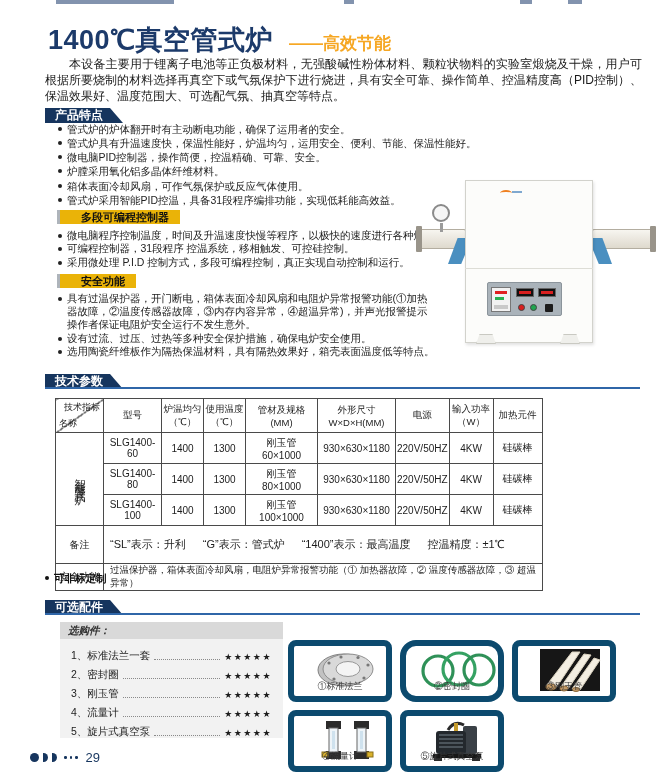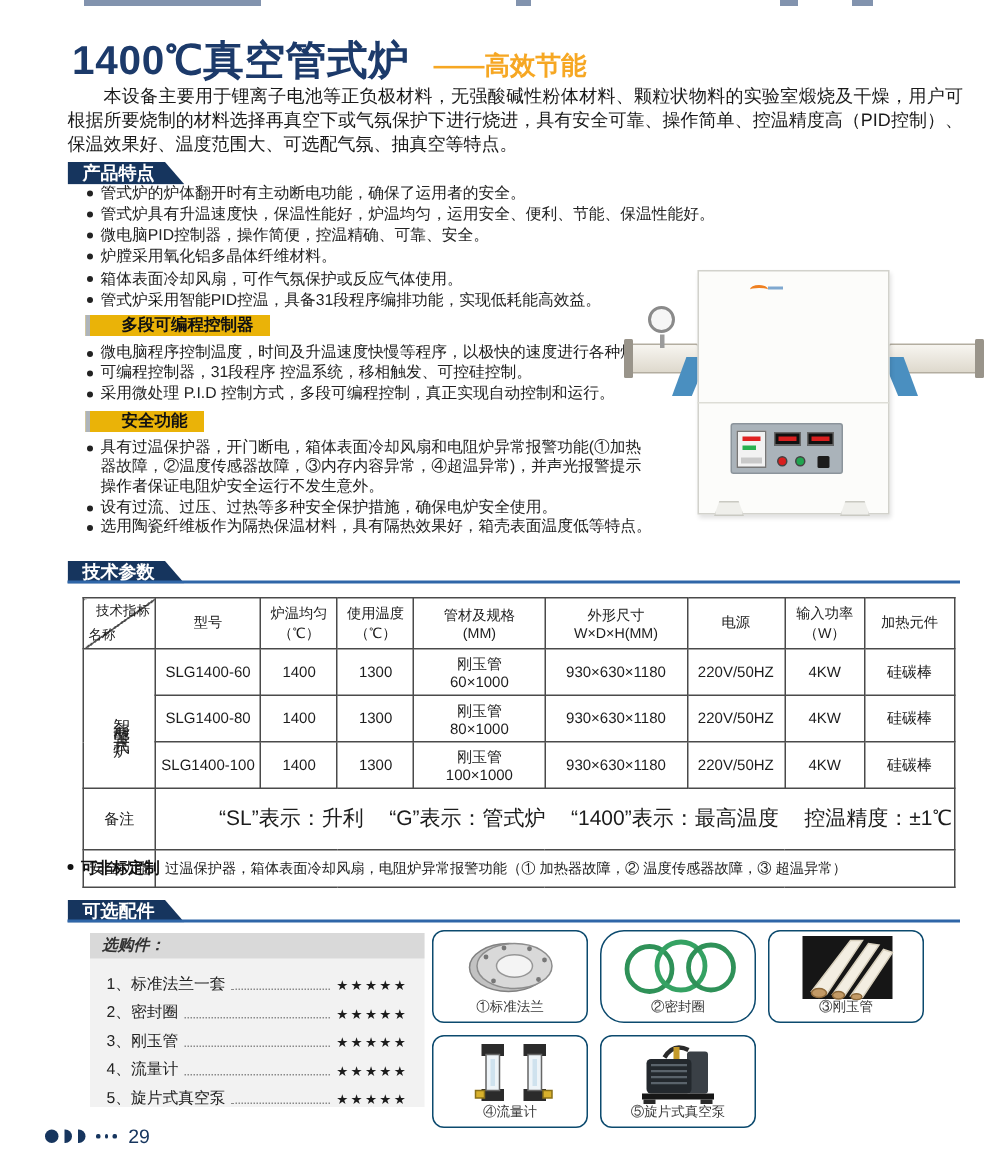--- a/index.html
+++ b/index.html
@@ -72,39 +72,39 @@
   
   .spec-table { position:absolute; left:55px; top:398px; border-collapse:collapse; table-layout:fixed; }
   .spec-table td { border:1px solid #4a4a4a; text-align:center; vertical-align:middle;
                    font-size:10px; color:#1c1c1c; white-space:pre-line; padding:0 1px; }
   .corner { position:relative; padding:0;
             background:linear-gradient(to bottom right, transparent calc(50% - .6px), #4a4a4a calc(50% - .6px), #4a4a4a calc(50% + .6px), transparent calc(50% + .6px)); }
   .corner .ct { position:absolute; top:2px; right:3px; font-size:9px; }
   .corner .cb { position:absolute; bottom:2px; left:3px; font-size:9px; }
   .vlabel { writing-mode:vertical-rl; text-orientation:upright; letter-spacing:3px; font-size:11px; margin:0 auto; }
   .remark-cell { text-align:left !important; padding-left:6px !important; }
-  .remark-wrap { display:flex; gap:17px; font-size:14px; white-space:nowrap;margin-left:36px; }
+  .remark-wrap { display:flex; gap:17px; font-size:11px; white-space:nowrap; }
   .safety-cell { text-align:left !important; padding-left:6px !important; font-size:9.5px !important; white-space:nowrap; }
   .hdr { font-size:9.5px !important; }
 
   .footnote { position:absolute; left:45px; top:572px; font-size:10.5px; font-weight:bold; color:#111;
               padding-left:9px; }
   .footnote::before { content:""; position:absolute; left:0; top:4px; width:4px; height:4px; border-radius:50%; background:#111; }
 
   
   .opt-box { position:absolute; left:60px; top:622px; width:223px; height:116px; background:#f2f2f2; }
   .opt-head { height:17px; line-height:17px; background:#d9d9d9; font-size:10.5px; font-weight:bold;
               color:#333; padding-left:8px;font-style:italic; }
   .opt-items { padding:5px 11px 0 11px; }
   .opt-item { display:flex; align-items:flex-end; height:19px; font-size:10.5px; color:#222; }
   .opt-leader { flex:1; border-bottom:1px dotted #8a8a8a; margin:0 4px 3px 4px; }
   .opt-stars { font-size:9px; letter-spacing:1.5px; color:#1c1c1c; padding-bottom:1px; }
 
   
-  .card { position:absolute; width:104px; height:62px; background:#fff; border:1px solid #0c4a6e; border-radius:8px; }
+  .card { position:absolute; width:104px; height:62px; background:#fff; border:6px solid #0c4a6e; border-radius:8px;margin-top:20px; }
   .card svg { position:absolute; left:2px; top:2px; }
   .card-label { position:absolute; left:0; right:0; bottom:3px; text-align:center; font-size:9px; color:#3a3a3a; }
 
   
   .footer { position:absolute; left:30px; top:750px; display:flex; align-items:center; }
   .f-dot { width:9px; height:9px; border-radius:50%; background:#16355e; }
   .f-half { width:5px; height:9px; background:#16355e; border-radius:0 9px 9px 0; margin-left:4px; }
   .f-mdots { display:flex; gap:3px; margin-left:7px; }
   .f-mdots span { width:2.5px; height:2.5px; border-radius:50%; background:#16355e; display:block; }
   .f-page { font-size:13px; color:#16355e; margin-left:8px; }

